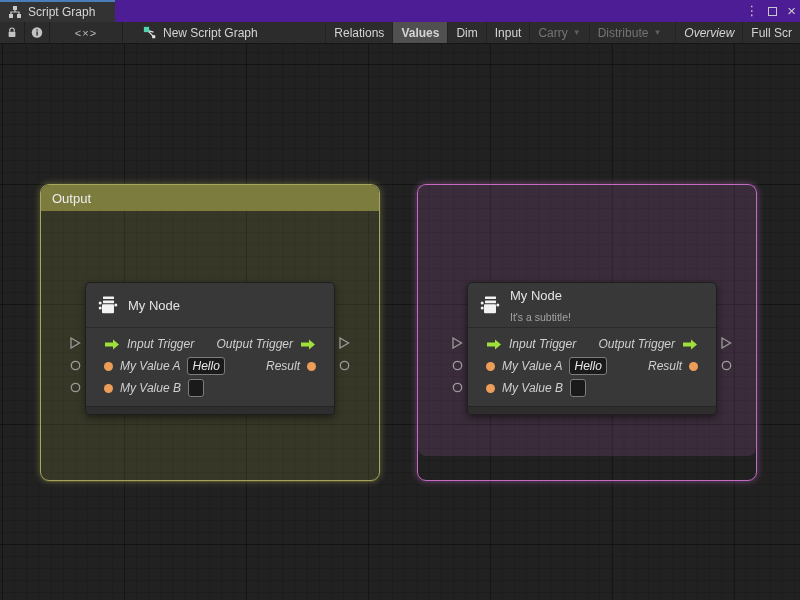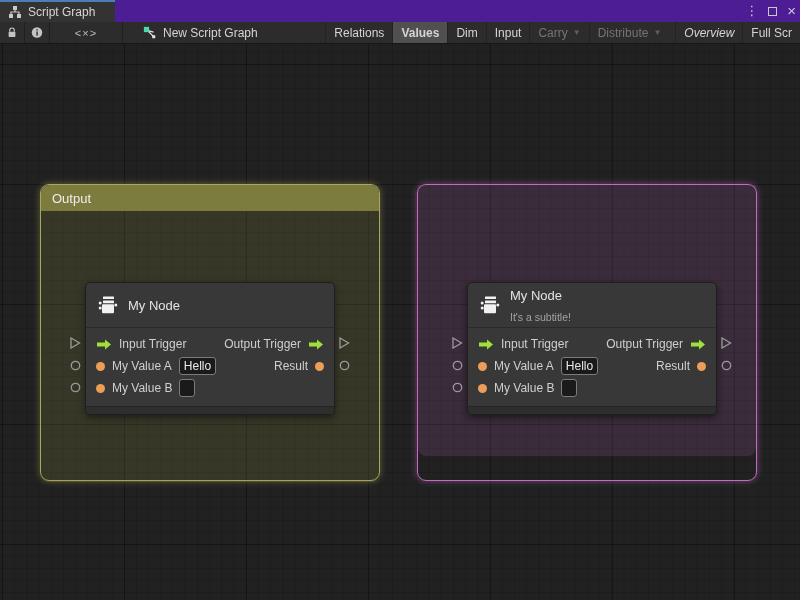--- a/index.html
+++ b/index.html
@@ -67,21 +67,21 @@
   .group.after .group-body { background:var(--after_body); }
 
   
   .node { position:absolute; width:250px; background:#383838; border:1px solid #1e1e1e;
     border-radius:5px; box-shadow:0 3px 7px rgba(0,0,0,0.45); }
   .node-header { min-height:44px; display:flex; align-items:center; gap:10px;
     padding:0 12px; cursor:pointer; }
   .node-titles { display:flex; flex-direction:column; justify-content:center; }
   .node-title { font-size:13px; color:#e3e3e3; }
   .node-subtitle { font-size:10.5px; color:#a3a3a3; margin-top:8px; }
-  .node-body { border-top:1px solid #2a2a2a; padding:5px 0 4px; }
+  .node-body { border-top:1px solid #2a2a2a; padding:5px 8px 4px;font-style:italic; }
   .port-row { height:22px; display:flex; align-items:center; padding:0 10px;
     font-size:12px; color:#cfcfcf; }
   .p-ico { flex:none; display:flex; align-items:center; margin-right:7px; }
   .p-ico.right { margin-right:0; margin-left:7px; }
   .spacer { flex:1; }
   .value-box { margin-left:7px; background:#1a1a1a; border:1px solid #7c7c7c;
     border-radius:3px; height:18px; min-width:16px; padding:0 4px; font-size:12px;
     color:#e8e8e8; display:flex; align-items:center; cursor:text; }
   .node-footer { height:8px; margin-top:3px; background:#2e2e2e;
     border-top:1px solid #242424; border-radius:0 0 4px 4px; }

